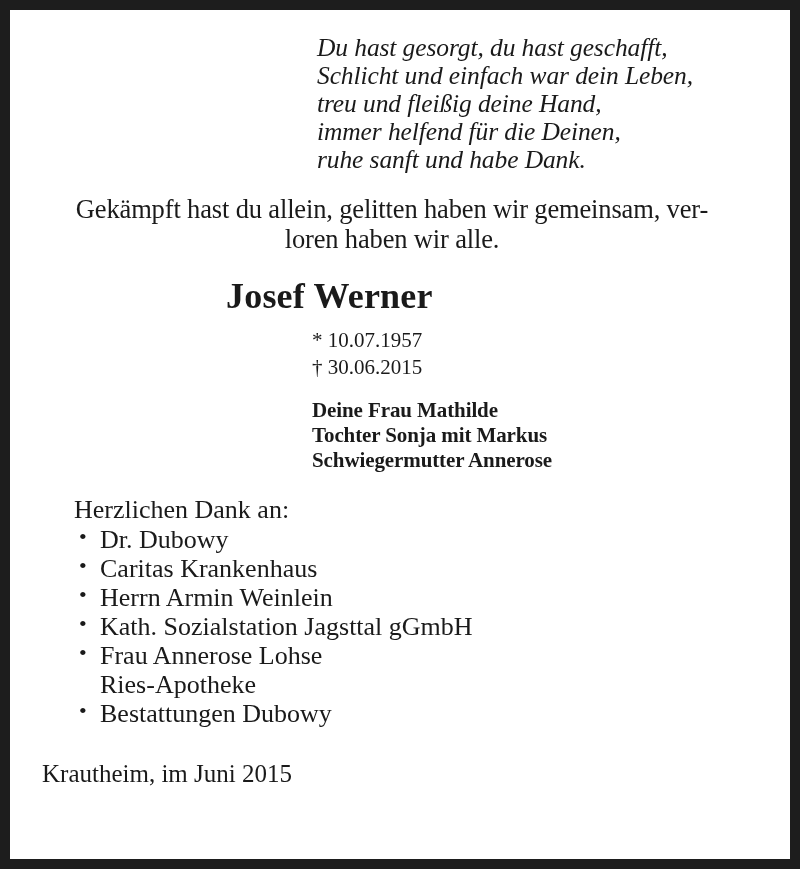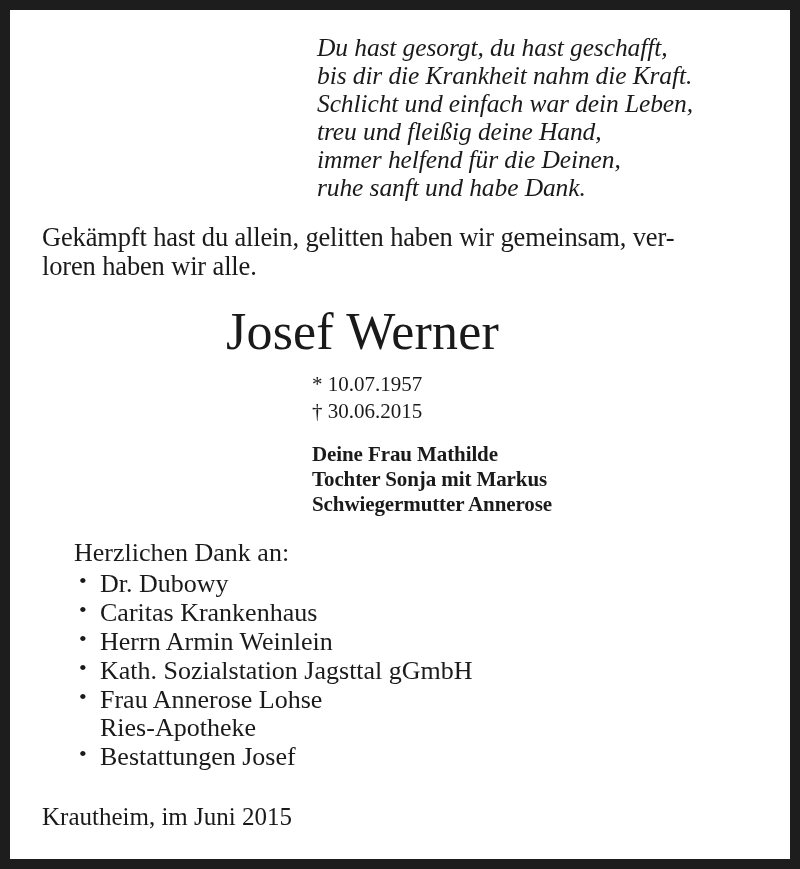--- a/index.html
+++ b/index.html
@@ -44,31 +44,32 @@
     white-space: pre;
   }
 
   
   .intro {
     margin-top: 21px;
     margin-left: 0px;
     font-size: 26.5px;
     line-height: 1.13;
     letter-spacing: -0.15px;
+    text-align: center;
   }
   .intro .line {
     white-space: pre;
   }
 
   
   .name {
     margin-top: 24px;
     margin-left: 184px;
-    font-size: 52px;
-    font-weight: normal;
+    font-size: 36px;
+    font-weight: bold;
     letter-spacing: 0.2px;
     line-height: 1.0;
   }
 
   
   .dates {
     margin-top: 13px;
     margin-left: 270px;
     font-size: 21px;
     line-height: 1.28;
@@ -129,21 +130,20 @@
   }
 </style>
 </head>
 <body>
 
 <div class="notice">
   <div class="inner">
 
     <div class="poem">
       <div class="line">Du hast gesorgt, du hast geschafft,</div>
-      <div class="line">bis dir die Krankheit nahm die Kraft.</div>
       <div class="line">Schlicht und einfach war dein Leben,</div>
       <div class="line">treu und fleißig deine Hand,</div>
       <div class="line">immer helfend für die Deinen,</div>
       <div class="line">ruhe sanft und habe Dank.</div>
     </div>
 
     <div class="intro">
       <div class="line">Gekämpft hast du allein, gelitten haben wir gemeinsam, ver-</div>
       <div class="line">loren haben wir alle.</div>
     </div>
@@ -180,21 +180,21 @@
           <span class="bullet">•</span>
           <span>Kath. Sozialstation Jagsttal gGmbH</span>
         </li>
         <li>
           <span class="bullet">•</span>
           <span>Frau Annerose Lohse</span>
           <span class="sub">Ries-Apotheke</span>
         </li>
         <li>
           <span class="bullet">•</span>
-          <span>Bestattungen Josef</span>
+          <span>Bestattungen Dubowy</span>
         </li>
       </ul>
     </div>
 
     <div class="footer">Krautheim, im Juni 2015</div>
 
   </div>
 </div>
 
 </body></html>

